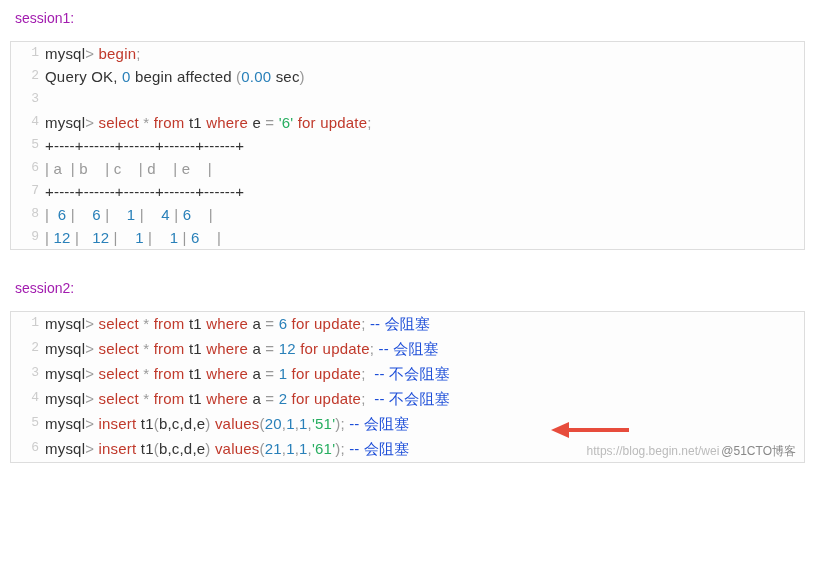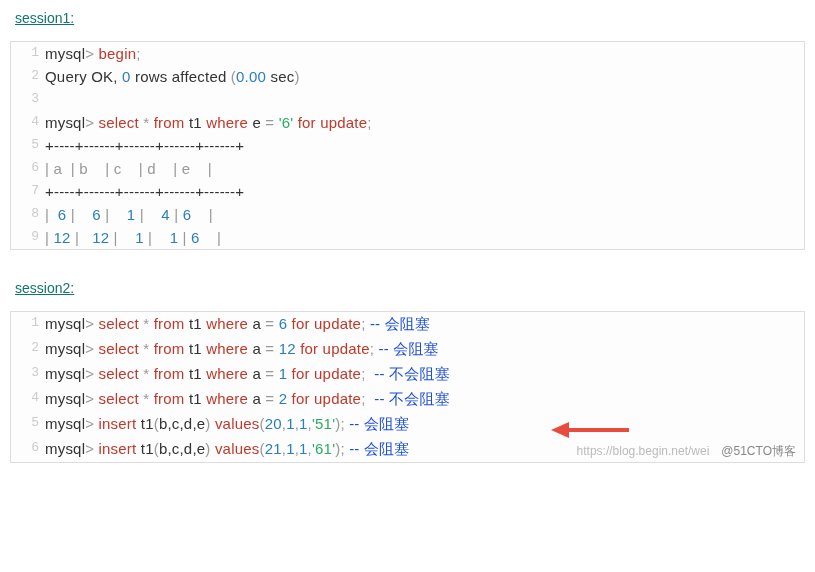--- a/index.html
+++ b/index.html
@@ -8,22 +8,21 @@
     font-family: -apple-system, BlinkMacSystemFont, "Segoe UI", Arial, sans-serif;
     font-size: 14px;
     color: #333;
     background: #fff;
     width: 815px;
     box-sizing: border-box;
   }
   .label {
     margin: 0 0 15px 5px;
     font-size: 14px;
-    color: #0f766e;
-    text-decoration: underline;
+    color: #a21caf;
   }
   .code-block {
     border: 1px solid #ddd;
     background: #fdfdfd;
     margin: 0 0 30px 0;
     position: relative;
   }
   .code-block table { border-collapse: collapse; width: 100%; }
   .code-block td.gut {
     width: 24px;
@@ -50,40 +49,40 @@
   .cmt { color: #1d4ed8; }
   .watermark {
     position: absolute;
     right: 8px;
     bottom: 2px;
     font-size: 12px;
     color: #bbb;
     pointer-events: none;
     white-space: nowrap;
   }
-  .watermark .wm2 { color: #888; margin-left: 12px; }
+  .watermark .wm2 { color: #888; margin-left: 2px; }
   .arrow {
     position: absolute;
   }
 </style>
 </head>
 <body>
 
 <div class="label">session1:</div>
 
 <div class="code-block">
 <table>
 <tbody>
         <tr>
           <td class="gut">1</td>
           <td class="code"><span>mysql</span><span class="pun">&gt;</span><span> </span><span class="kw">begin</span><span class="pun">;</span></td>
         </tr>
 <tr>
           <td class="gut">2</td>
-          <td class="code"><span>Query OK, </span><span class="num">0</span><span> rows affected </span><span class="pun">(</span><span class="num">0.00</span><span> sec</span><span class="pun">)</span></td>
+          <td class="code"><span>Query OK, </span><span class="num">0</span><span> begin affected </span><span class="pun">(</span><span class="num">0.00</span><span> sec</span><span class="pun">)</span></td>
         </tr>
 <tr>
           <td class="gut">3</td>
           <td class="code"> </td>
         </tr>
 <tr>
           <td class="gut">4</td>
           <td class="code"><span>mysql</span><span class="pun">&gt;</span><span> </span><span class="kw">select</span><span> </span><span class="pun">*</span><span> </span><span class="kw">from</span><span> t1 </span><span class="kw">where</span><span> e </span><span class="pun">=</span><span> </span><span class="str">'6'</span><span> </span><span class="kw">for</span><span> </span><span class="kw">update</span><span class="pun">;</span></td>
         </tr>
 <tr>

